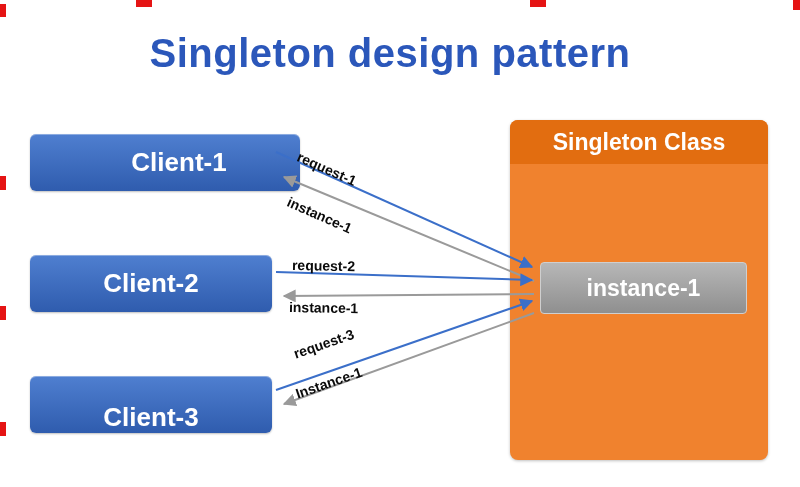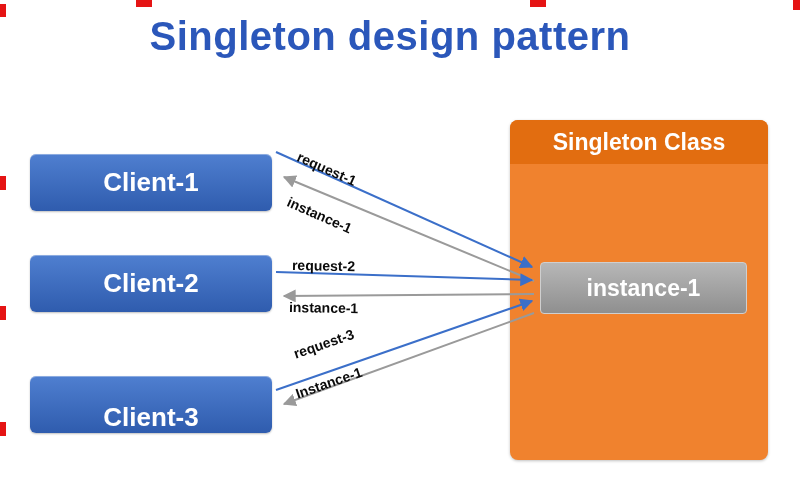--- a/index.html
+++ b/index.html
@@ -5,37 +5,37 @@
   html,body{margin:0;padding:0;background:#ffffff;}
   .stage{
     position:relative;
     width:800px;height:487px;
     background:#ffffff;
     overflow:hidden;
     font-family:"Liberation Sans", sans-serif;
   }
   .title{
     position:absolute;
-    top:14px;left:0;width:780px;
+    top:31px;left:0;width:780px;
     text-align:center;
     font-size:40px;
     font-weight:bold;
     color:var(--title-color,#2b57ba);
     letter-spacing:0.5px;
   }
   .client{
     position:absolute;
     left:30px;width:242px;height:57px;
     border-radius:6px;
     background:linear-gradient(to bottom, var(--client-box,#4f7fd0), var(--client-box-dark,#2f5cae));
     box-shadow:inset 0 1px 0 rgba(255,255,255,.35), 0 1px 2px rgba(0,0,0,.25);
     display:flex;align-items:center;justify-content:center;
     color:#ffffff;font-size:26px;font-weight:bold;
   }
-  .client-1{top:154px;}
+  .client-1{top:134px;padding-left:28px;}
   .client-2{top:255px;}
   .client-3{top:376px;align-items:flex-end;}
   .singleton{
     position:absolute;
     left:510px;top:120px;width:258px;height:340px;
     border-radius:8px;
     background:var(--singleton-bg,#f0822e);
     box-shadow:0 1px 3px rgba(0,0,0,.25);
   }
   .singleton-header{

